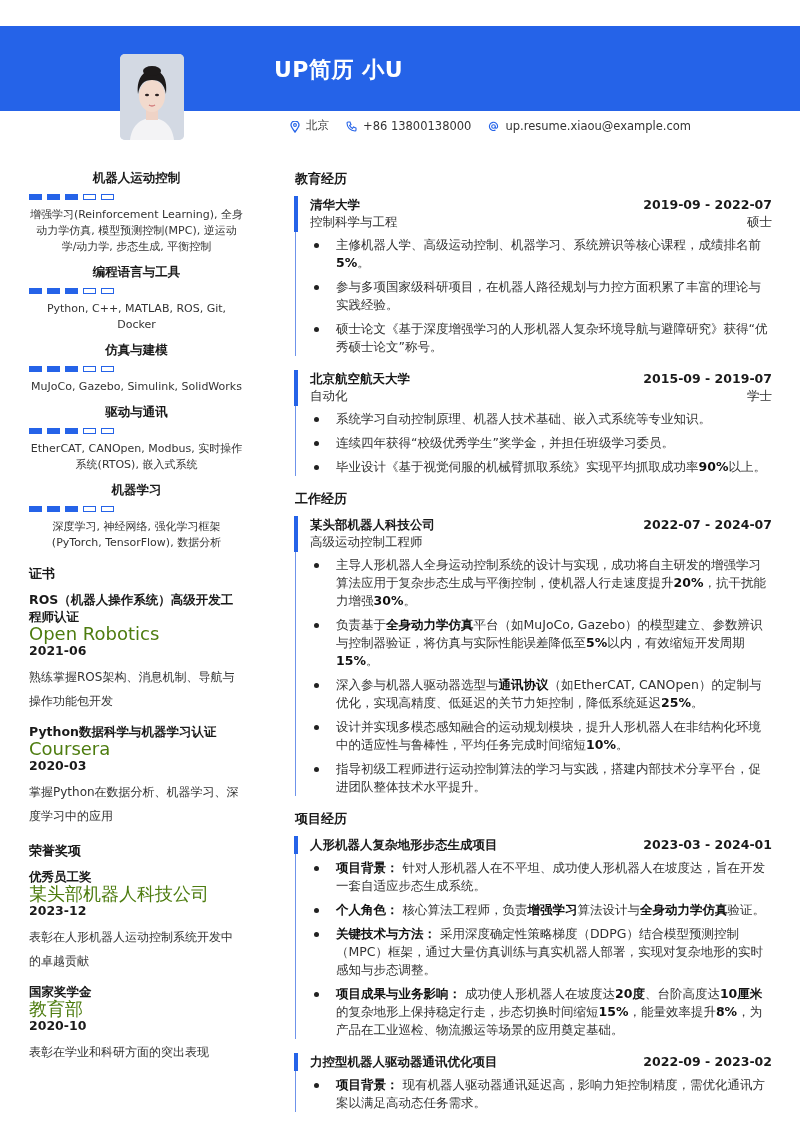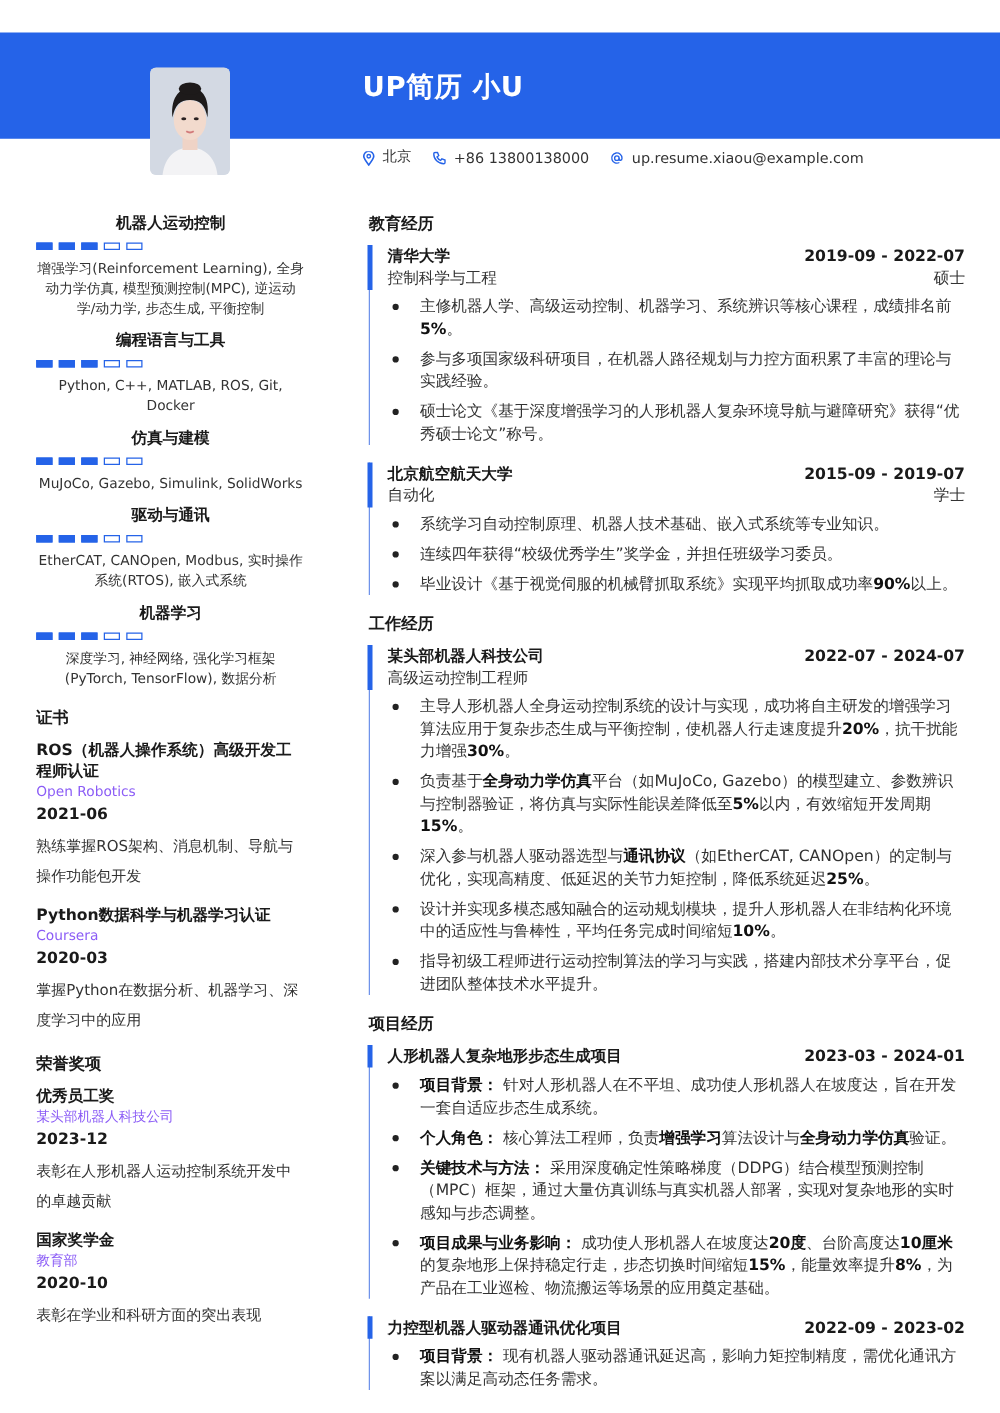--- a/index.html
+++ b/index.html
@@ -3,40 +3,40 @@
   <meta charset="utf-8">
   <style>
     * { box-sizing: border-box; margin: 0; padding: 0; }
     html, body { width: 800px; height: 1130px; overflow: hidden; background: #ffffff; }
     body { font-family: "DejaVu Sans", "Liberation Sans", sans-serif; color: #222; position: relative; }
 
     .header-band { position: absolute; left: 0; top: 26px; width: 800px; height: 85px; background: #2563e8; }
     .photo { position: absolute; left: 120px; top: 54px; width: 64px; height: 86px; border-radius: 5px; overflow: hidden;
              background: linear-gradient(180deg, #c9d1de 0%, #dfe3ea 100%); }
     .photo svg { display: block; }
-    .name { position: absolute; left: 290px; top: 55px; font-size: 22px; font-weight: bold; color: #ffffff; letter-spacing: 0.5px; }
+    .name { position: absolute; left: 274px; top: 55px; font-size: 22px; font-weight: bold; color: #ffffff; letter-spacing: 0.5px; }
     .contacts { position: absolute; left: 289px; top: 118px; display: flex; align-items: center; font-size: 11.5px; color: #333; }
     .contact { display: flex; align-items: flex-end; margin-right: 17px; }
     .contact .ic { width: 11px; height: 12px; margin-right: 6px; display: inline-flex; align-items: center; justify-content: center; }
 
     .left { position: absolute; left: 29px; top: 170px; width: 215px; }
     .right { position: absolute; left: 295px; top: 170px; width: 477px; }
 
     .sec-title { font-size: 13px; font-weight: bold; color: #1a1a1a; margin-bottom: 8px; }
 
     .skill { margin-bottom: 9px; text-align: center; }
     .skill-name { font-size: 12.5px; font-weight: bold; color: #1a1a1a; margin-bottom: 7px; }
     .bars { display: flex; margin-bottom: 7px; }
     .bar { width: 13px; height: 6px; margin-right: 5px; border: 1px solid #2563e8; }
     .bar.on { background: #2563e8; }
     .skill-desc { font-size: 11px; line-height: 16px; color: #333; }
 
     .cert { margin-bottom: 10px; }
     .cert-name { font-size: 12.5px; font-weight: bold; color: #1a1a1a; line-height: 17px; }
-    .cert-org { font-size: 11px; color: #8b5cf6; line-height: 17px; }
+    .cert-org { font-size: 18px; color: #4d7c0f; line-height: 17px; }
     .cert-date { font-size: 12.5px; font-weight: bold; color: #1a1a1a; line-height: 17px; margin-bottom: 6px; }
     .cert-desc { font-size: 12px; line-height: 24px; color: #333; }
 
     .entry { position: relative; padding-left: 14px; margin-bottom: 14px; border-left: 1px solid #6f93ea; }
     .entry::before { content: ""; position: absolute; left: -2px; top: 0; width: 4px; height: 36px; background: #2563e8; }
     .entry.proj::before { height: 18px; }
     .entry-top { display: flex; justify-content: space-between; align-items: center; }
     .entry-title { font-size: 12.5px; font-weight: bold; color: #1a1a1a; line-height: 17px; }
     .entry-date { font-size: 12.5px; font-weight: bold; color: #1a1a1a; line-height: 17px; }
     .entry-sub { display: flex; justify-content: space-between; font-size: 12.5px; color: #333; line-height: 17px; }

